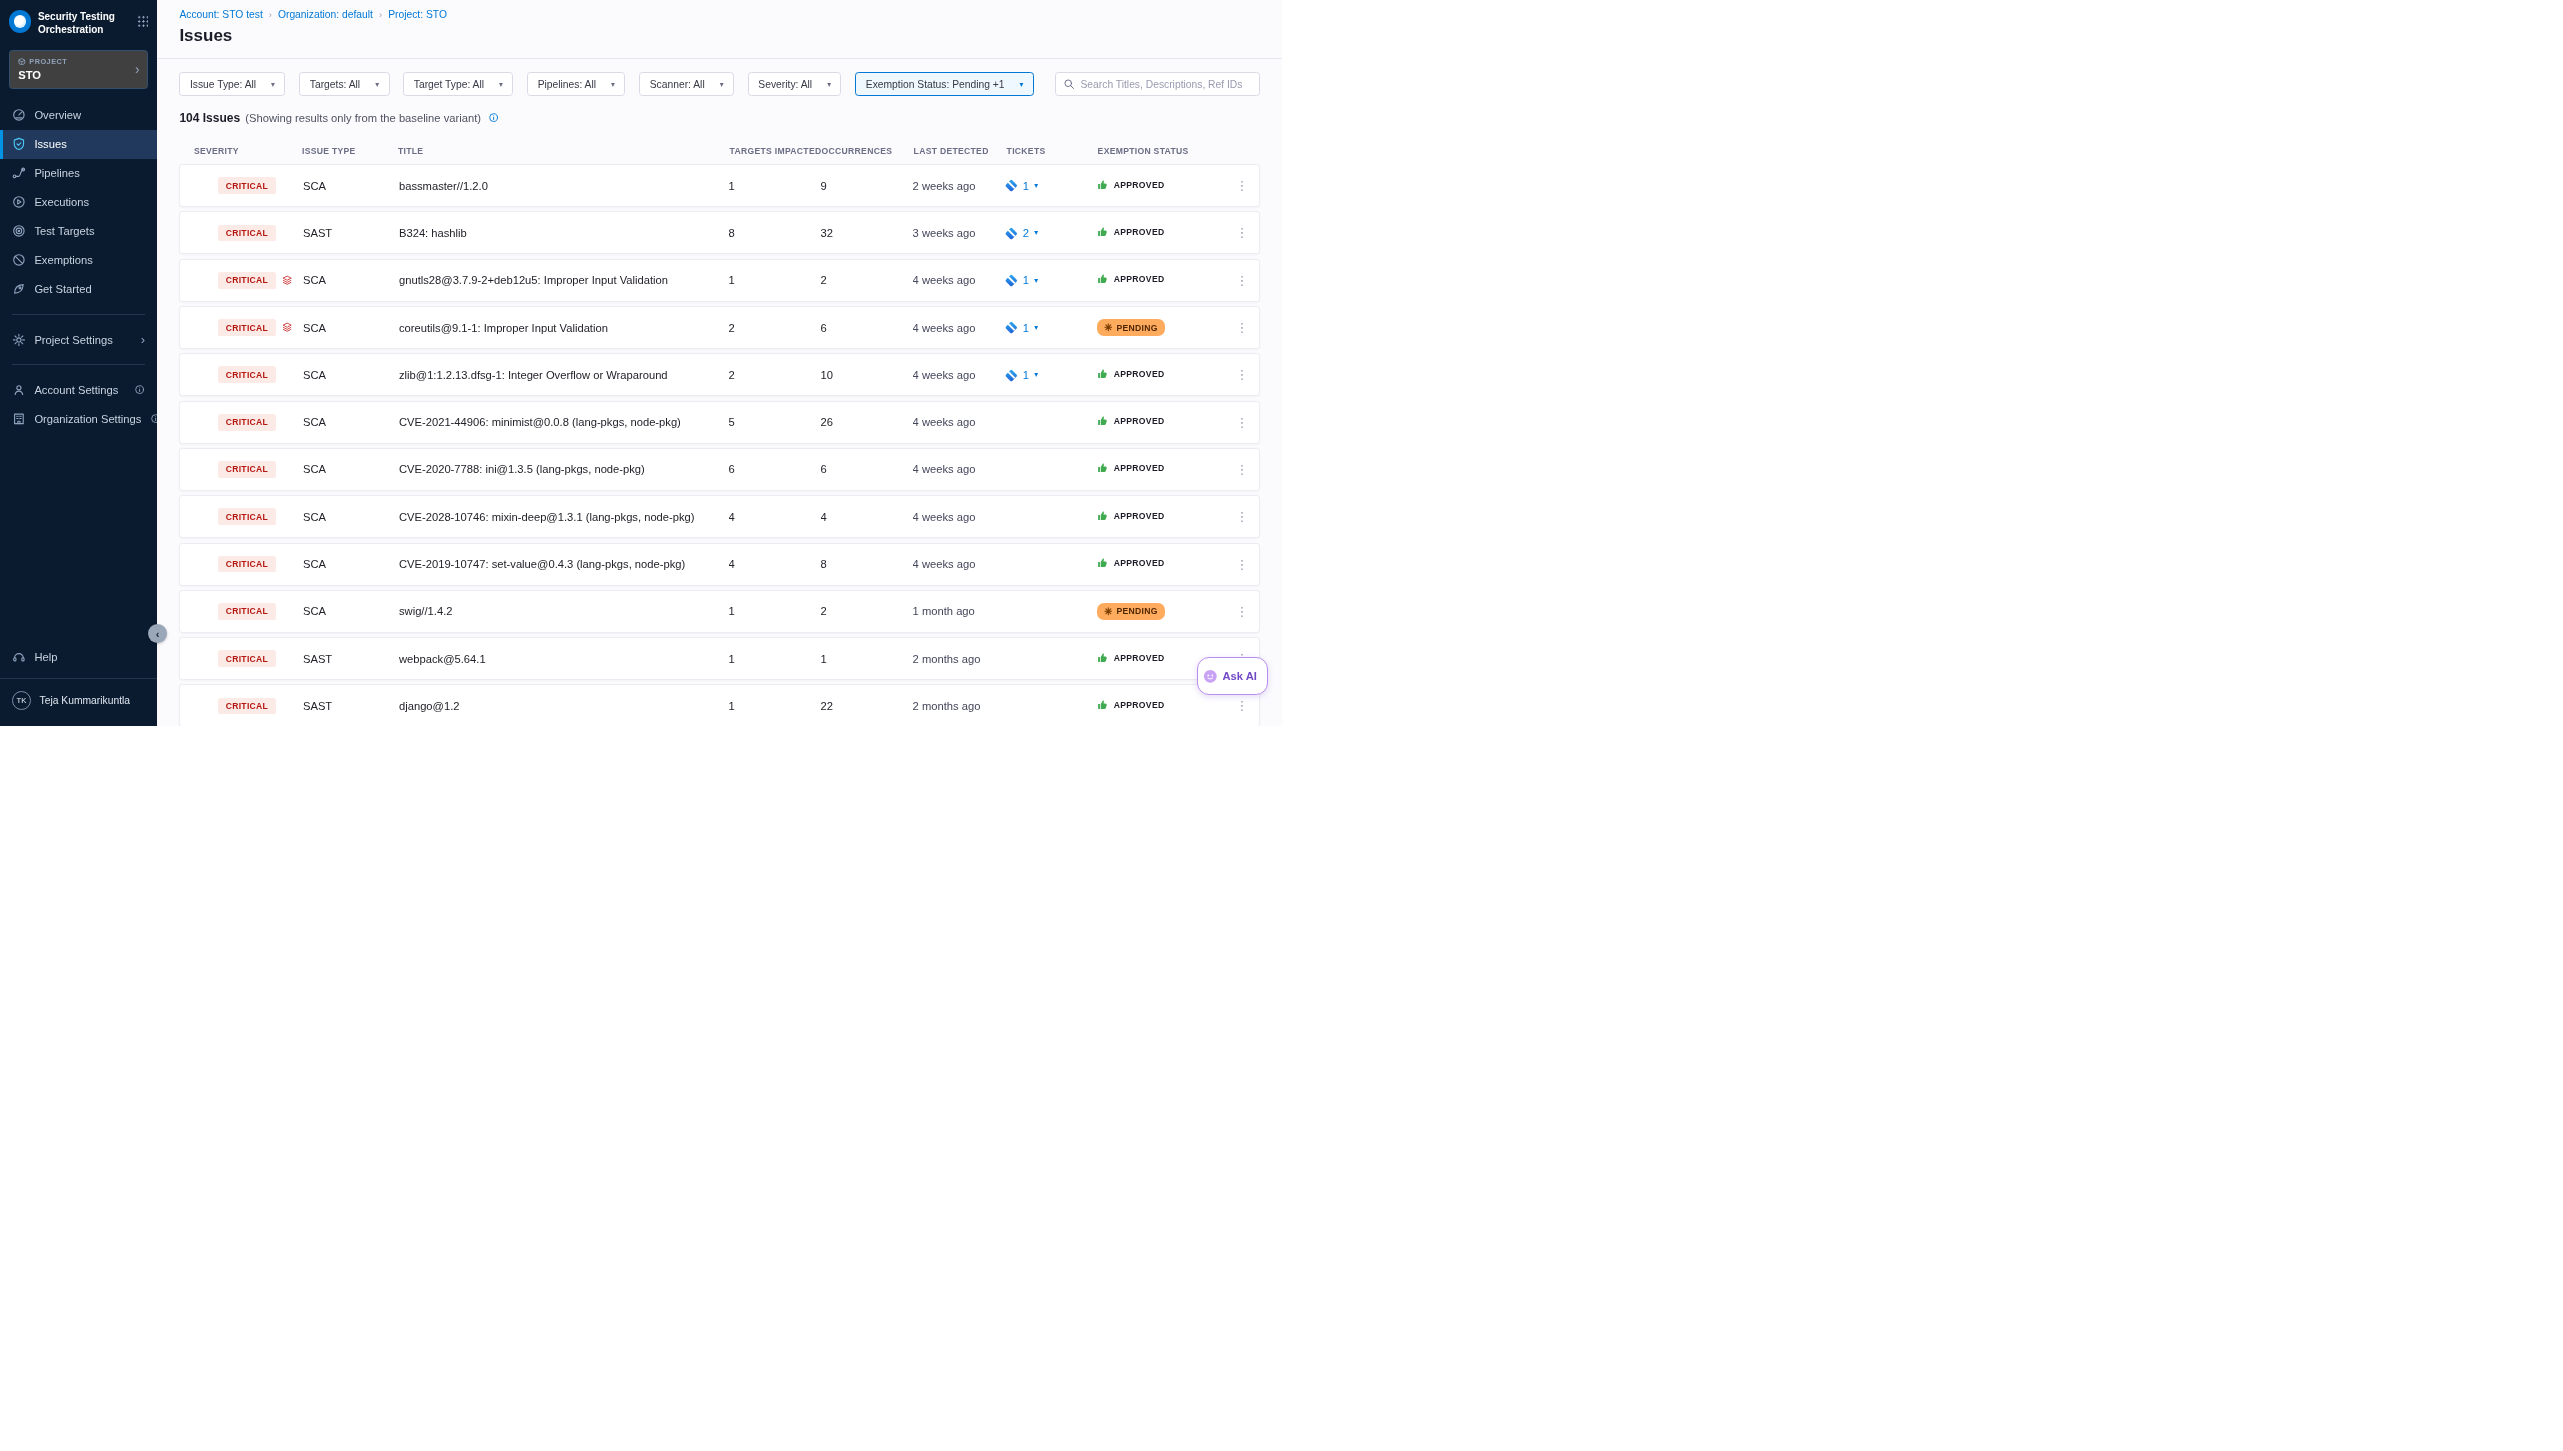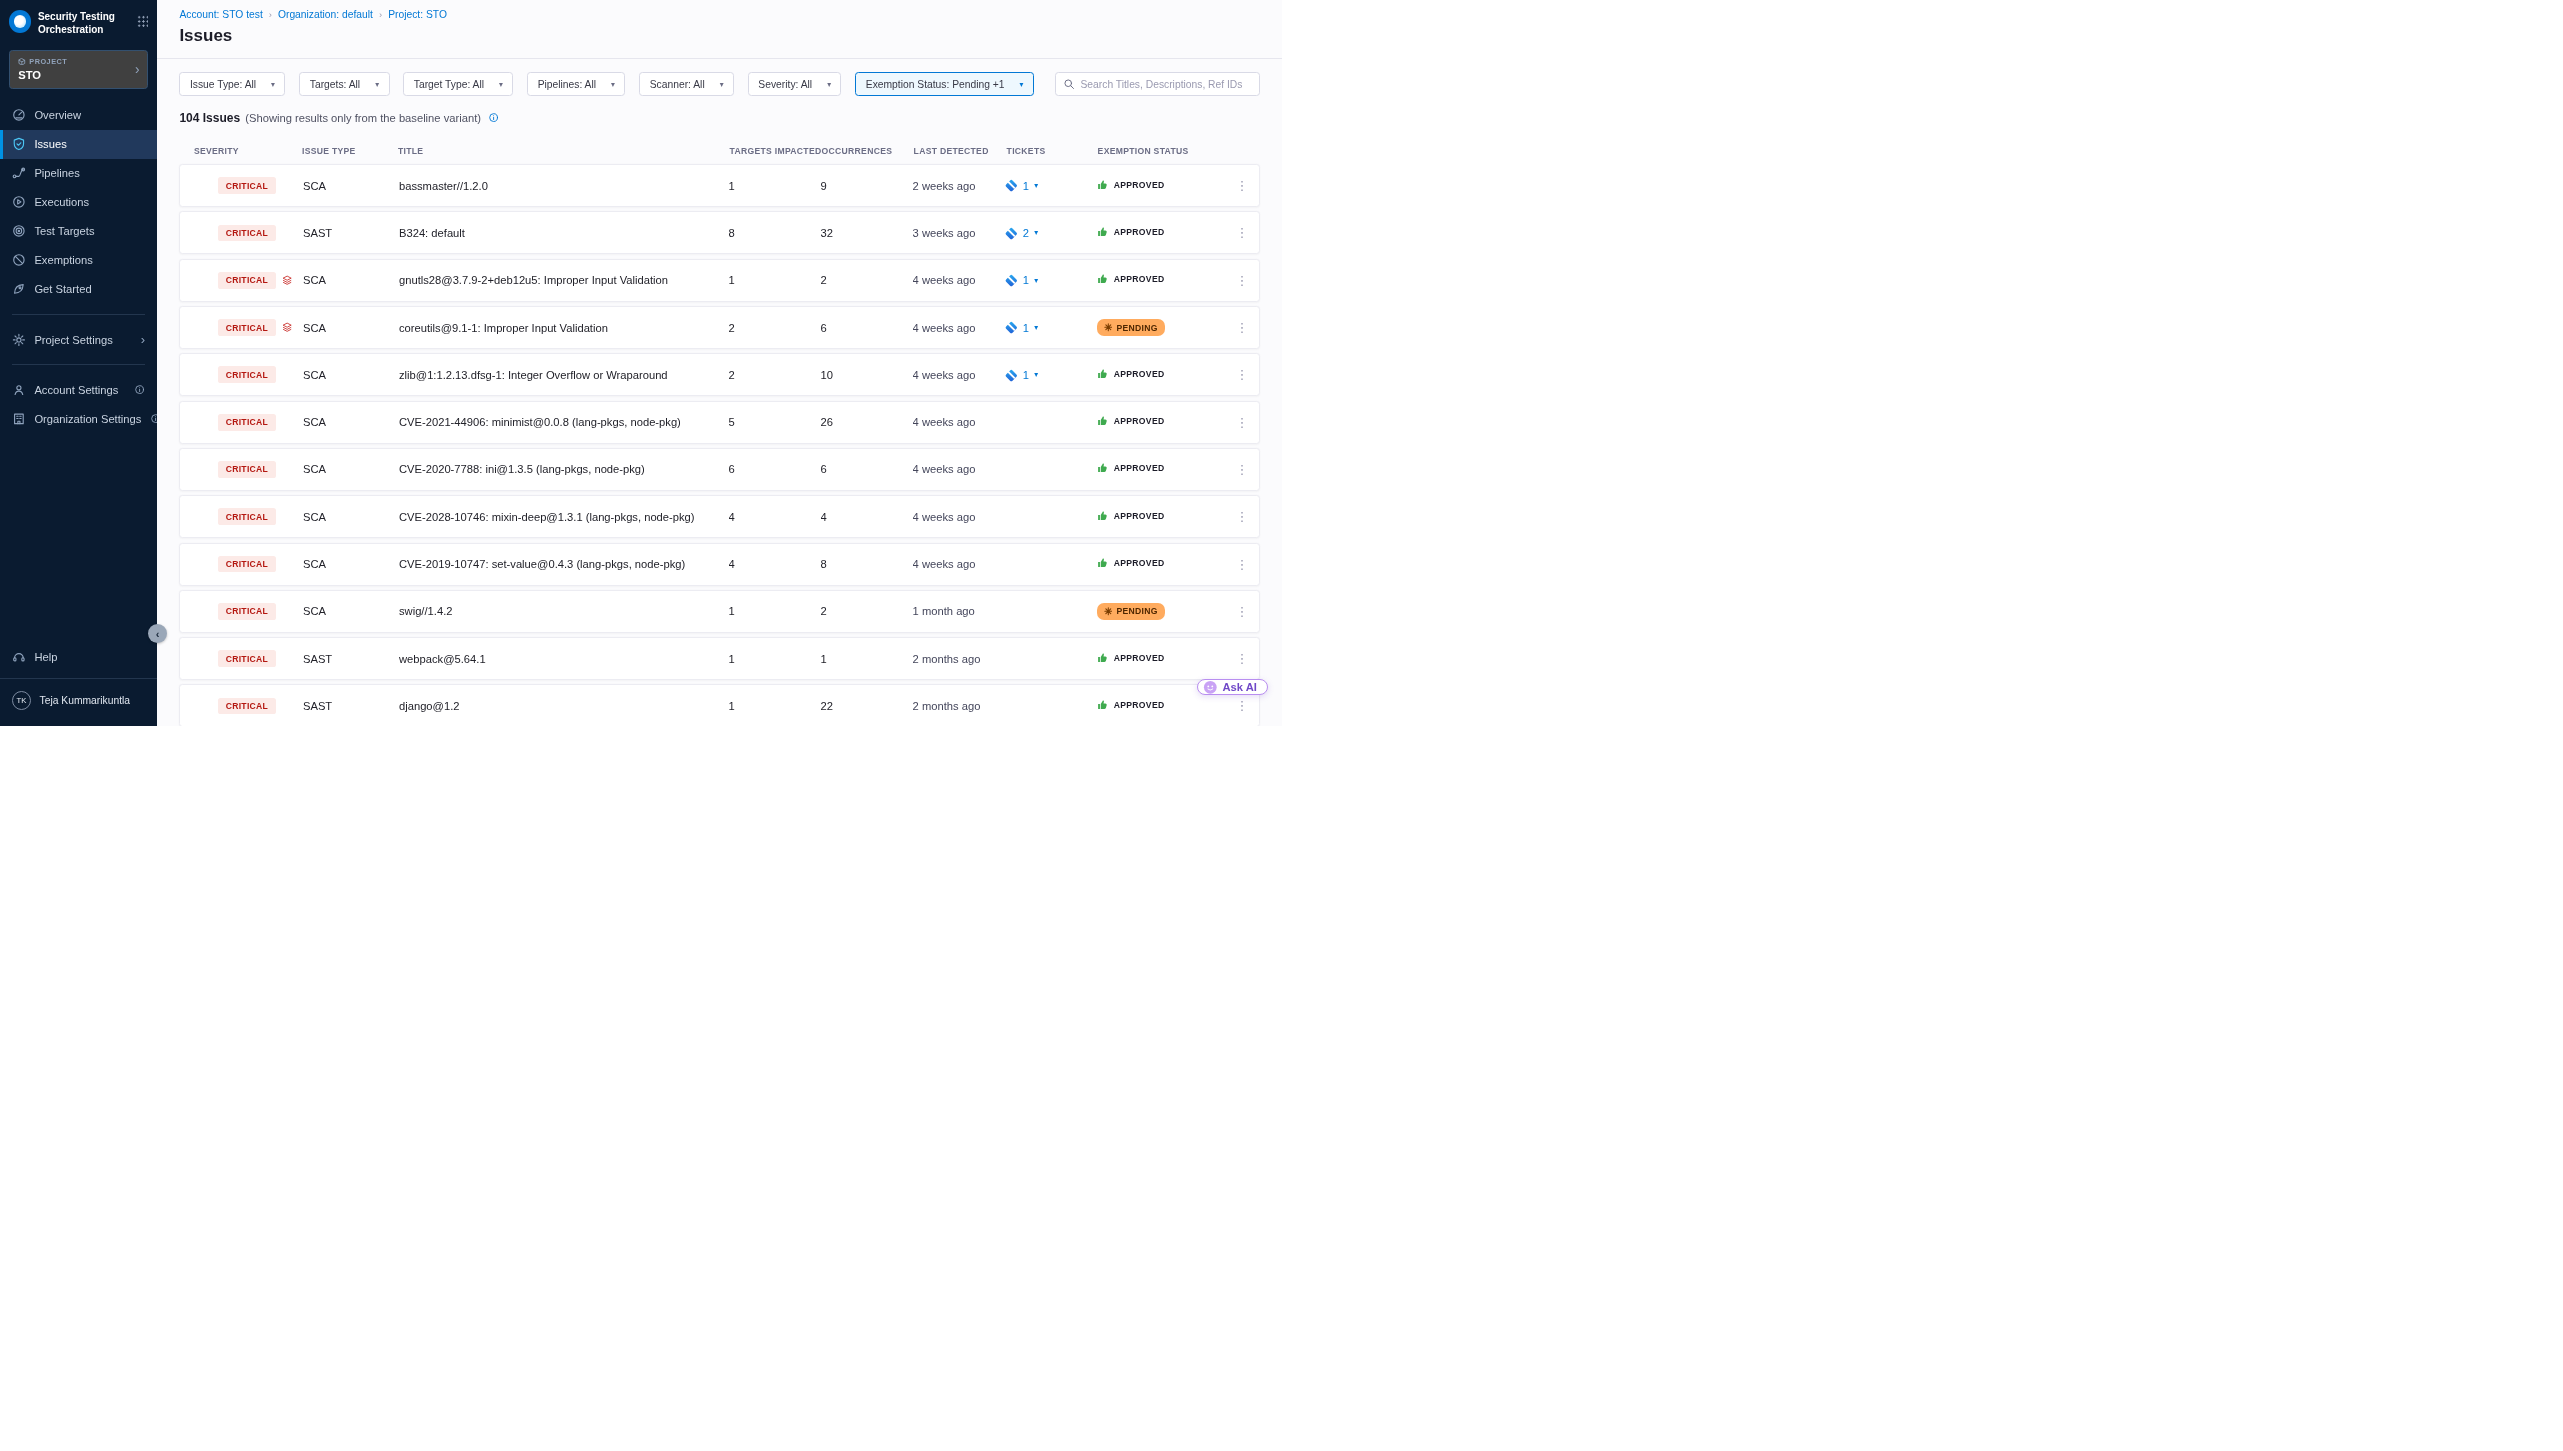--- a/index.html
+++ b/index.html
@@ -100,21 +100,21 @@
   .ticket-count { font-size:11.2px; color:#0278d5; }
   .ticket-caret { font-size:7.7px; color:#0278d5; cursor:pointer; }
   .approved { display:inline-flex; align-items:center; gap:5.2px; }
   .ap-text { font-size:8.6px; font-weight:bold; letter-spacing:0.3px; color:#1c1c28; }
   .pending { display:inline-flex; align-items:center; gap:4.3px; background:#ffab5e;
              color:#4e2600; font-size:8.6px; font-weight:bold; letter-spacing:0.3px;
              padding:3.4px 6.9px; border-radius:7px; }
   .kebab { color:#9a9ab0; font-size:13px; text-align:center; cursor:pointer;
            justify-self:center; padding-right:0; }
 
-  .ask-ai { position:absolute; right:13.8px; bottom:31px; z-index:10; height:16px;
+  .ask-ai { position:absolute; right:13.8px; bottom:31px; z-index:10; height:38px;
             display:flex; align-items:center; gap:5.2px; padding:0 10.3px 0 4.3px;
             border:0.9px solid #b98ef0; border-radius:12px; background:#fff;
             color:#7048c8; font-size:11.2px; font-weight:bold; cursor:pointer;
             box-shadow:0 1.7px 6.9px rgba(105,56,201,.18);
             font-family:"Liberation Sans","DejaVu Sans",sans-serif; }
 </style>
 </head>
 <body>
 
 <div class="app">
@@ -392,21 +392,21 @@
             </span></div>
     <div class="cell kebab">⋮</div>
   </div>
 
   <div class="row grid9">
     <div class="cell sev">
       <span class="sev-badge">CRITICAL</span>
       <span class="stack-ico" hidden=""></span>
     </div>
     <div class="cell">SAST</div>
-    <div class="cell">B324: default</div>
+    <div class="cell">B324: hashlib</div>
     <div class="cell">8</div>
     <div class="cell">32</div>
     <div class="cell dim">3 weeks ago</div>
     <div class="cell tickets">
             <span class="jira-diamond"></span>
             <span class="ticket-count">2</span>
             <span class="ticket-caret">▾</span>
           </div>
     <div class="cell" style="overflow:visible"><span class="approved">
               <span style="display:inline-flex">

